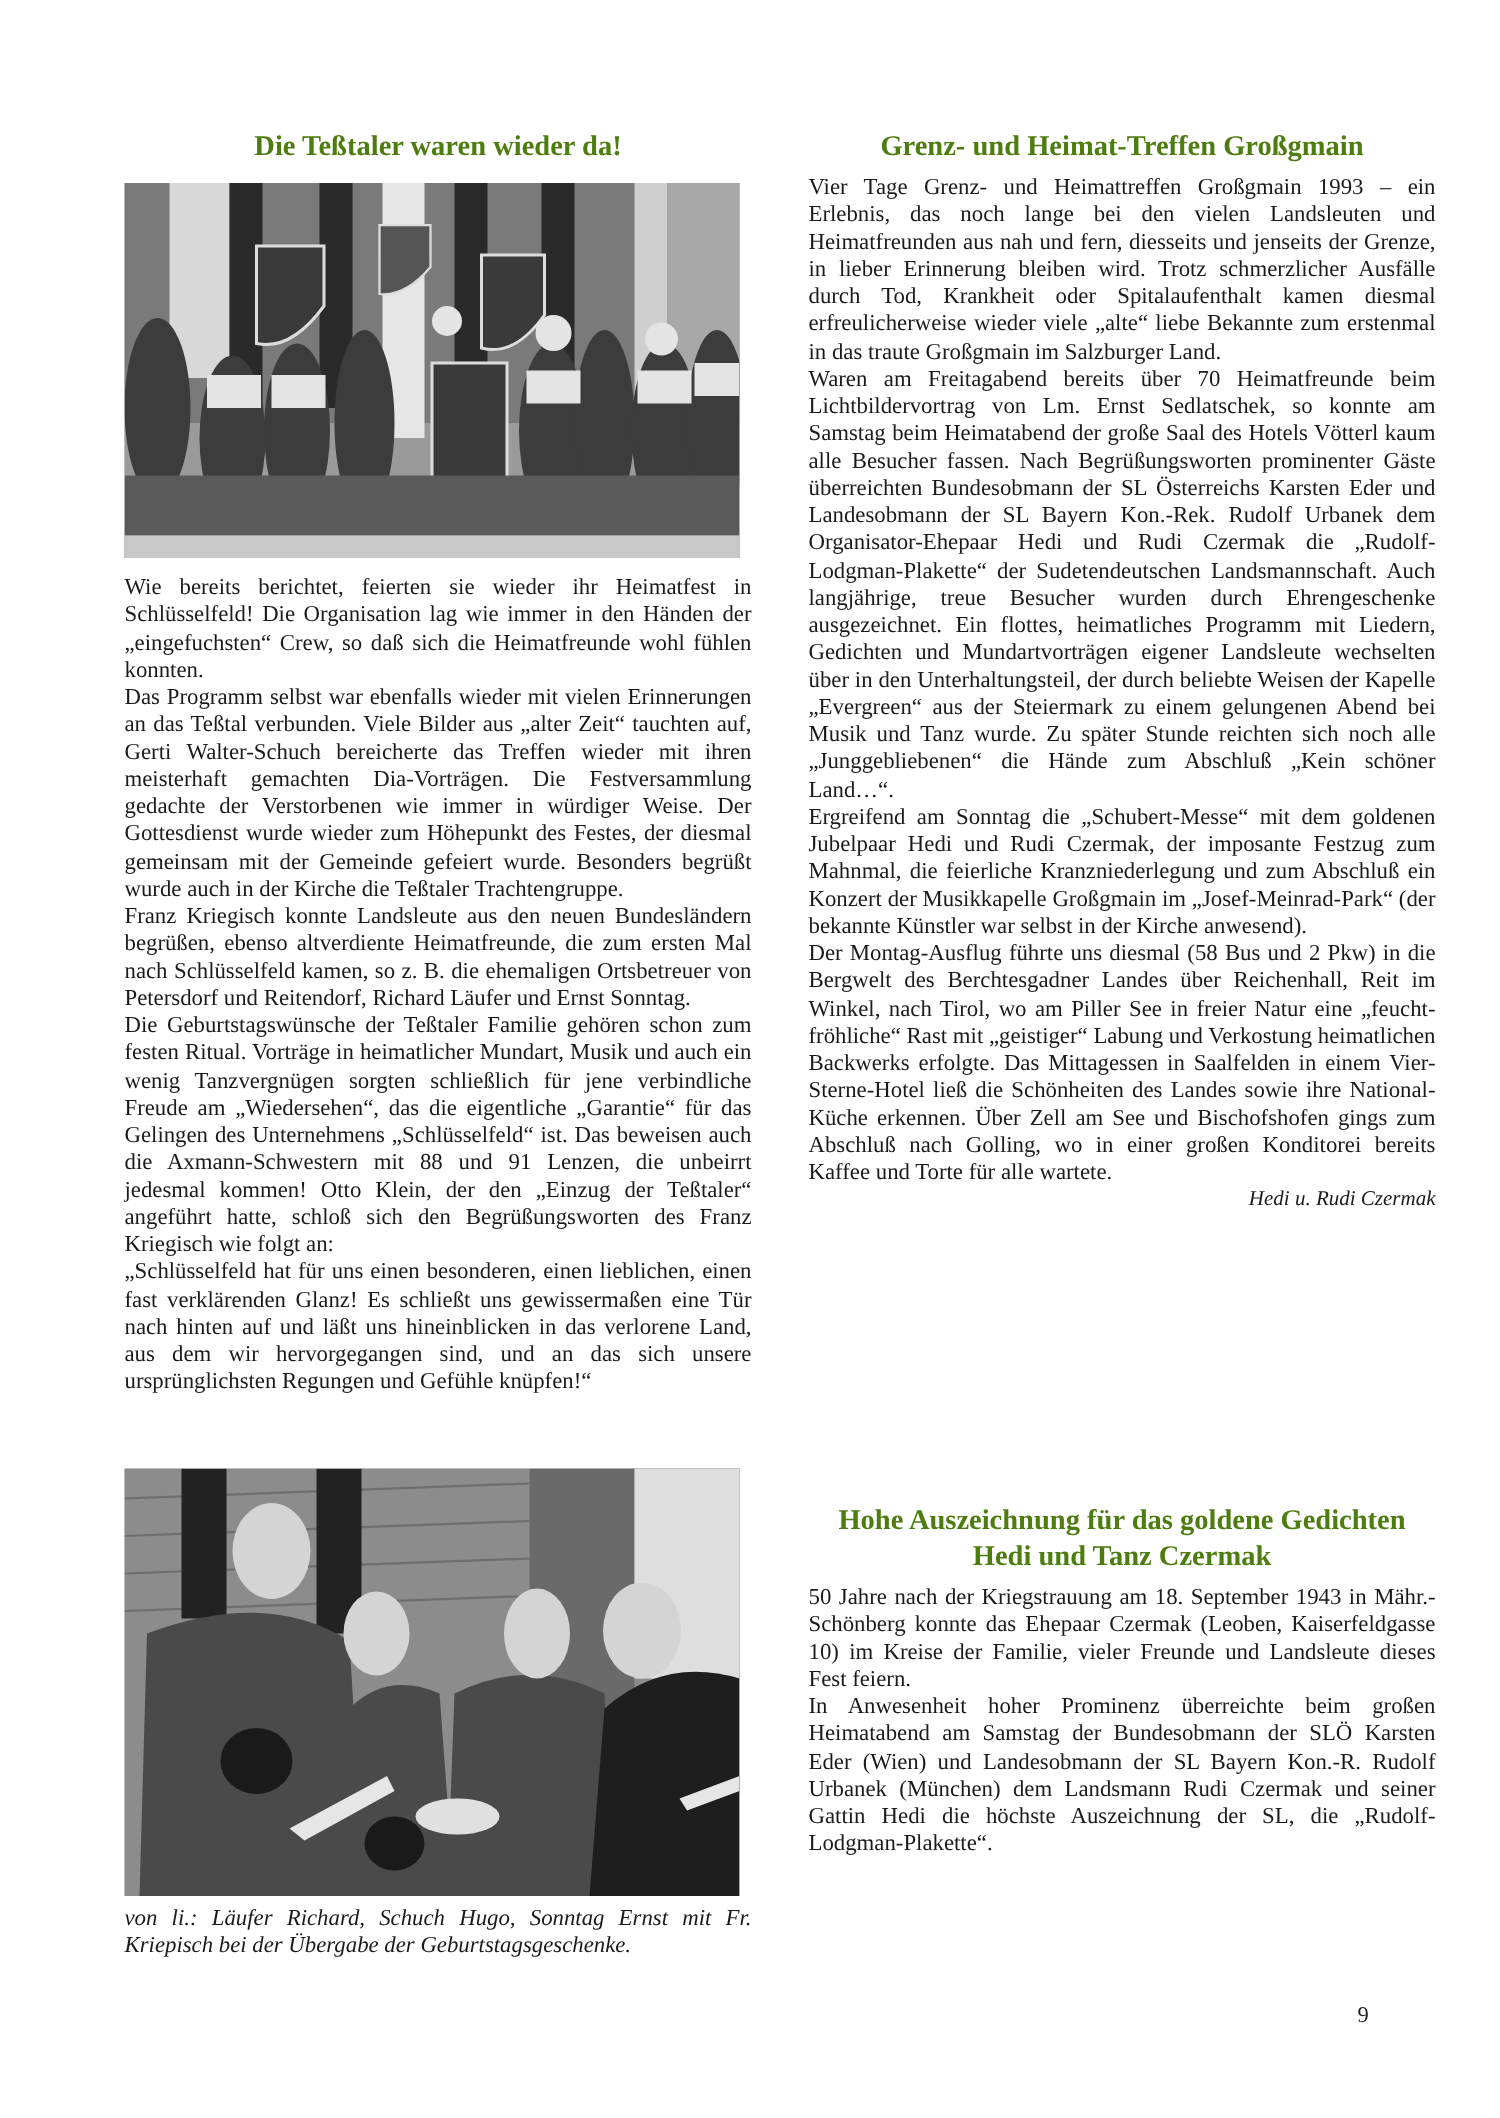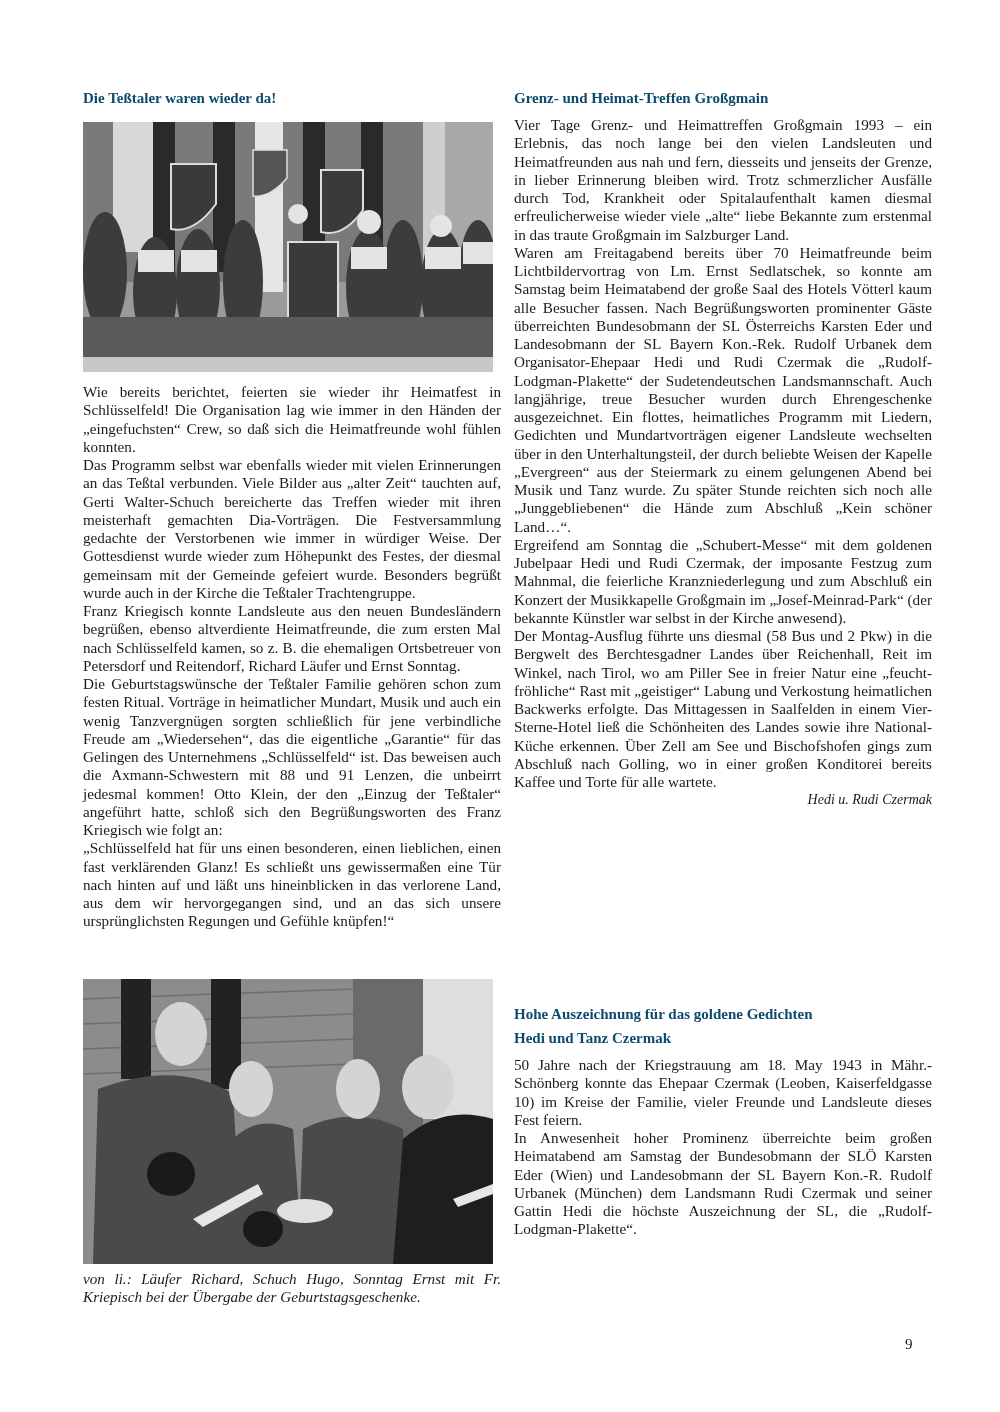--- a/index.html
+++ b/index.html
@@ -1,22 +1,22 @@
 <!DOCTYPE html>
 <html><head>
 <meta charset="utf-8">
 <style>
   html, body { margin: 0; padding: 0; background: #ffffff; }
   body { width: 1000px; height: 1412px; position: relative; overflow: hidden;
          font-family: "Liberation Serif", "DejaVu Serif", serif; color: #1a1a1a; }
   .col { position: absolute; width: 418px; }
   .col-left { left: 83px; }
-  .col-right { left: 514px; }
-  h2 { font-family: "Liberation Serif", serif; font-weight: bold; font-size: 15px;
-       text-align: left; margin: 0; line-height: 24px; color: #0c4a6e; }
+  .col-right { left: 539px; }
+  h2 { font-family: "Liberation Serif", serif; font-weight: bold; font-size: 19px;
+       text-align: center; margin: 0; line-height: 24px; color: #4d7c0f; }
   .para { font-size: 15.2px; line-height: 18.25px; text-align: justify; margin: 0;
           hyphens: manual; }
   .sig { font-style: italic; font-size: 14px; text-align: right; line-height: 18.25px; margin: 0; }
   .caption { font-style: italic; font-size: 15.2px; line-height: 18.25px; text-align: justify; margin: 0; }
   .photo { position: relative; background: #8a8a8a; overflow: hidden; }
   .photo svg { display: block; width: 100%; height: 100%; }
   .pagenum { position: absolute; left: 905px; top: 1336px; font-size: 15px; }
 </style>
 </head>
 <body>
@@ -118,17 +118,17 @@
   <p class="para">Waren am Freitagabend bereits über 70 Heimatfreunde beim Lichtbildervortrag von Lm. Ernst Sedlatschek, so konnte am Samstag beim Heimatabend der große Saal des Hotels Vötterl kaum alle Besucher fassen. Nach Begrüßungsworten prominenter Gäste überreichten Bundesobmann der SL Österreichs Karsten Eder und Landesobmann der SL Bayern Kon.-Rek. Rudolf Urbanek dem Organisator-Ehepaar Hedi und Rudi Czermak die „Rudolf-Lodgman-Plakette“ der Sudetendeutschen Landsmannschaft. Auch langjährige, treue Besucher wurden durch Ehrengeschenke ausgezeichnet. Ein flottes, heimatliches Programm mit Liedern, Gedichten und Mundartvorträgen eigener Landsleute wechselten über in den Unterhaltungsteil, der durch beliebte Weisen der Kapelle „Evergreen“ aus der Steiermark zu einem gelungenen Abend bei Musik und Tanz wurde. Zu später Stunde reichten sich noch alle „Junggebliebenen“ die Hände zum Abschluß „Kein schöner Land…“.</p>
   <p class="para">Ergreifend am Sonntag die „Schubert-Messe“ mit dem goldenen Jubelpaar Hedi und Rudi Czermak, der imposante Festzug zum Mahnmal, die feierliche Kranzniederlegung und zum Abschluß ein Konzert der Musikkapelle Großgmain im „Josef-Meinrad-Park“ (der bekannte Künstler war selbst in der Kirche anwesend).</p>
   <p class="para">Der Montag-Ausflug führte uns diesmal (58 Bus und 2 Pkw) in die Bergwelt des Berchtesgadner Landes über Reichenhall, Reit im Winkel, nach Tirol, wo am Piller See in freier Natur eine „feucht-fröhliche“ Rast mit „geistiger“ Labung und Verkostung heimatlichen Backwerks erfolgte. Das Mittagessen in Saalfelden in einem Vier-Sterne-Hotel ließ die Schönheiten des Landes sowie ihre National-Küche erkennen. Über Zell am See und Bischofshofen gings zum Abschluß nach Golling, wo in einer großen Konditorei bereits Kaffee und Torte für alle wartete.</p>
   <p class="sig">Hedi u. Rudi Czermak</p>
 </div>
 
 <div class="col col-right" style="top:1002px;">
   <h2>Hohe Auszeichnung für das goldene Gedichten</h2>
   <h2>Hedi und Tanz Czermak</h2>
   <div style="height:6px;"></div>
-  <p class="para">50 Jahre nach der Kriegstrauung am 18. May 1943 in Mähr.-Schönberg konnte das Ehepaar Czermak (Leoben, Kaiserfeldgasse 10) im Kreise der Familie, vieler Freunde und Landsleute dieses Fest feiern.</p>
+  <p class="para">50 Jahre nach der Kriegstrauung am 18. September 1943 in Mähr.-Schönberg konnte das Ehepaar Czermak (Leoben, Kaiserfeldgasse 10) im Kreise der Familie, vieler Freunde und Landsleute dieses Fest feiern.</p>
   <p class="para">In Anwesenheit hoher Prominenz überreichte beim großen Heimatabend am Samstag der Bundesobmann der SLÖ Karsten Eder (Wien) und Landesobmann der SL Bayern Kon.-R. Rudolf Urbanek (München) dem Landsmann Rudi Czermak und seiner Gattin Hedi die höchste Auszeichnung der SL, die „Rudolf-Lodgman-Plakette“.</p>
 </div>
 
 <div class="pagenum">9</div>
 
 </body></html>

